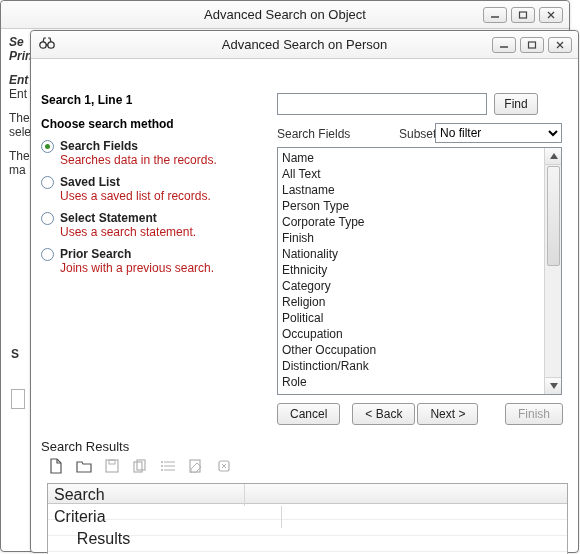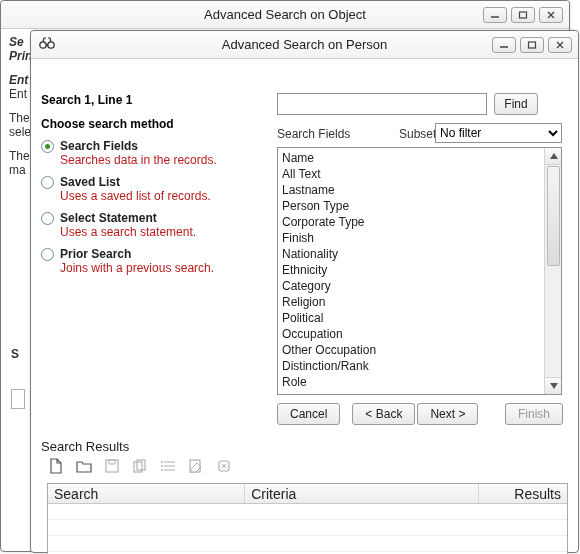--- a/index.html
+++ b/index.html
@@ -154,21 +154,21 @@
   }
   .toolbar .ticon { width:18px; height:18px; display:flex; align-items:center; justify-content:center; }
   .toolbar .ticon.enabled { color:#555; }
 
   .grid {
     position:absolute; left:16px; top:396px; right:10px; height:84px;
     border:1px solid #a8a8a8; background:#fff;
   }
   .grid-header {
     height:20px; background:linear-gradient(#fbfbfb,#ececec);
-    border-bottom:1px solid #c8c8c8; display:flex; font-size:14px; color:#222;
+    border-bottom:1px solid #c8c8c8; display:flex; font-size:16px; color:#222;flex-direction:column;
   }
   .grid-header .col { padding:2px 6px; border-right:1px solid #d6d6d6; }
   .grid-header .col:last-child { border-right:none; text-align:right; }
   .grid-rows .row { height:16px; border-bottom:1px solid #eee; }
 
   .left-crumb {
     position:absolute; left:10px; top:318px; font-weight:bold; color:#333;
   }
   .left-crumb2 {
     position:absolute; left:10px; top:360px; width:14px; height:20px;

